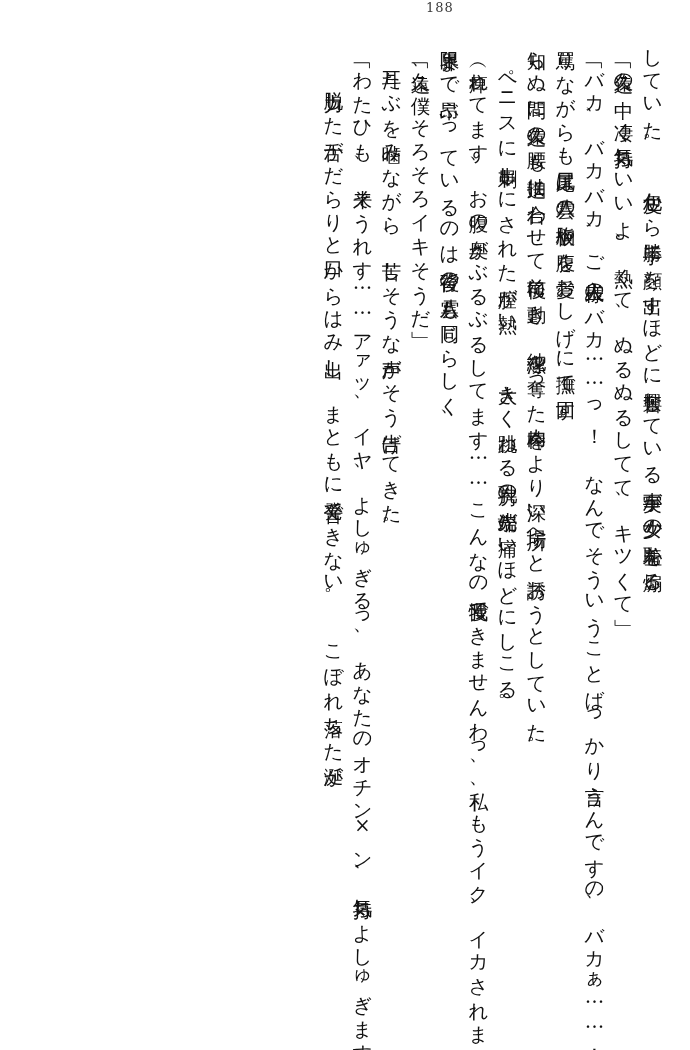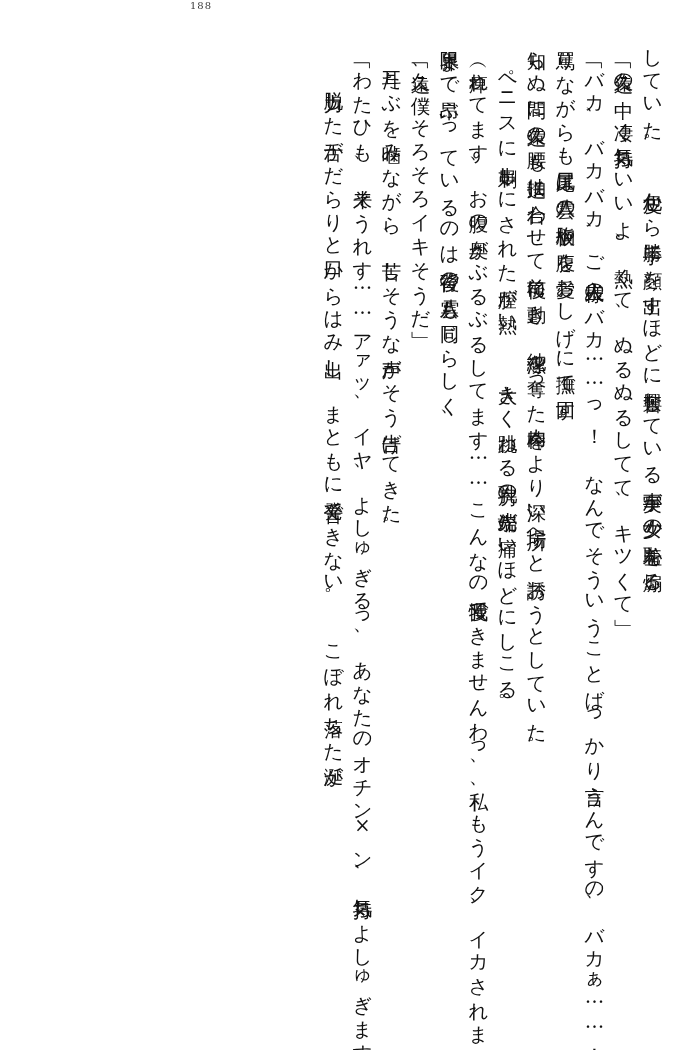--- a/index.html
+++ b/index.html
@@ -17,21 +17,22 @@
     background: #ffffff;
     overflow: hidden;
     box-sizing: border-box;
   }
   
   .page-number {
     position: absolute;
     top: 0px;
     left: 0;
     width: 100%;
-    font-size: 10px;
+    text-align: center;
+    font-size: 13px;
     color: #3a3a3a;
     letter-spacing: 1px;
   }
   .page-number span {
     display: inline-block;
     margin-left: 190px;
   }
 
   
   .body-text {

